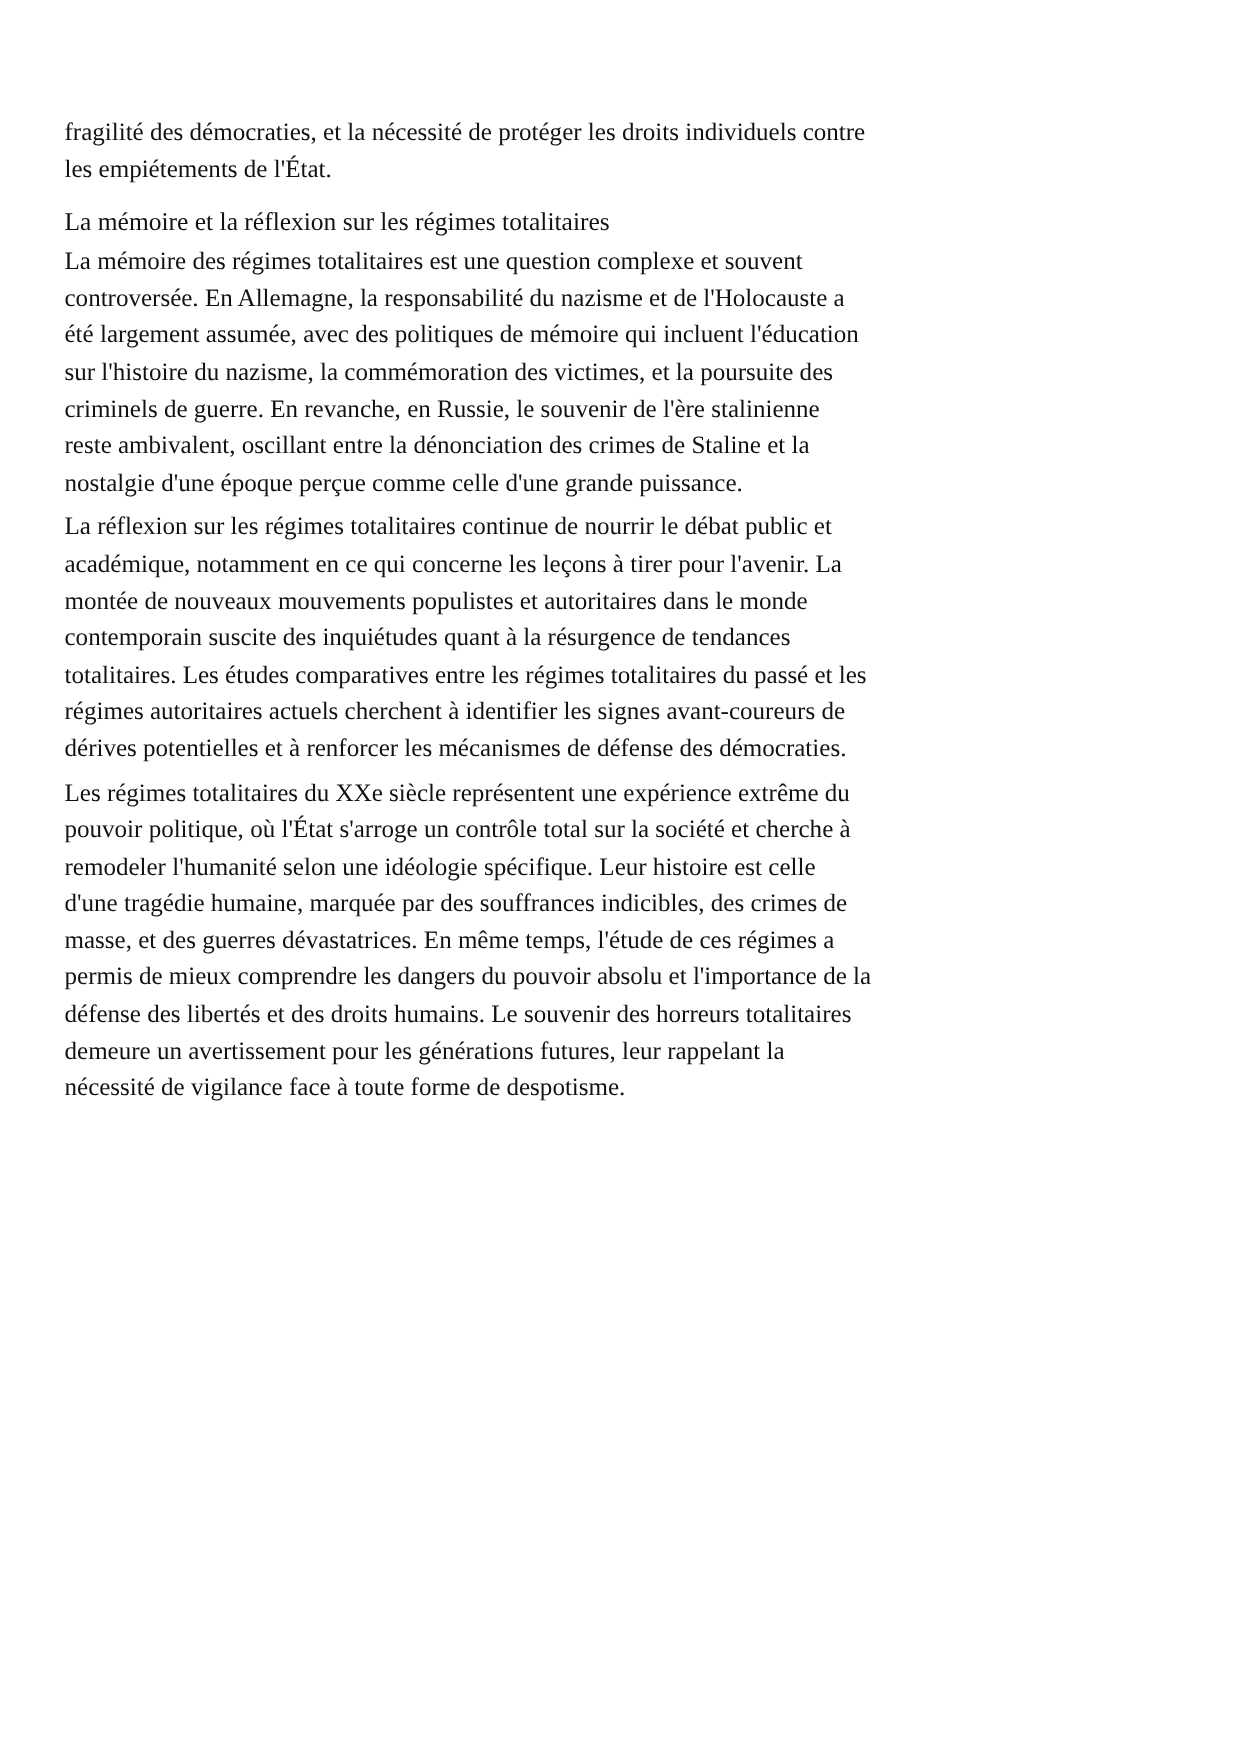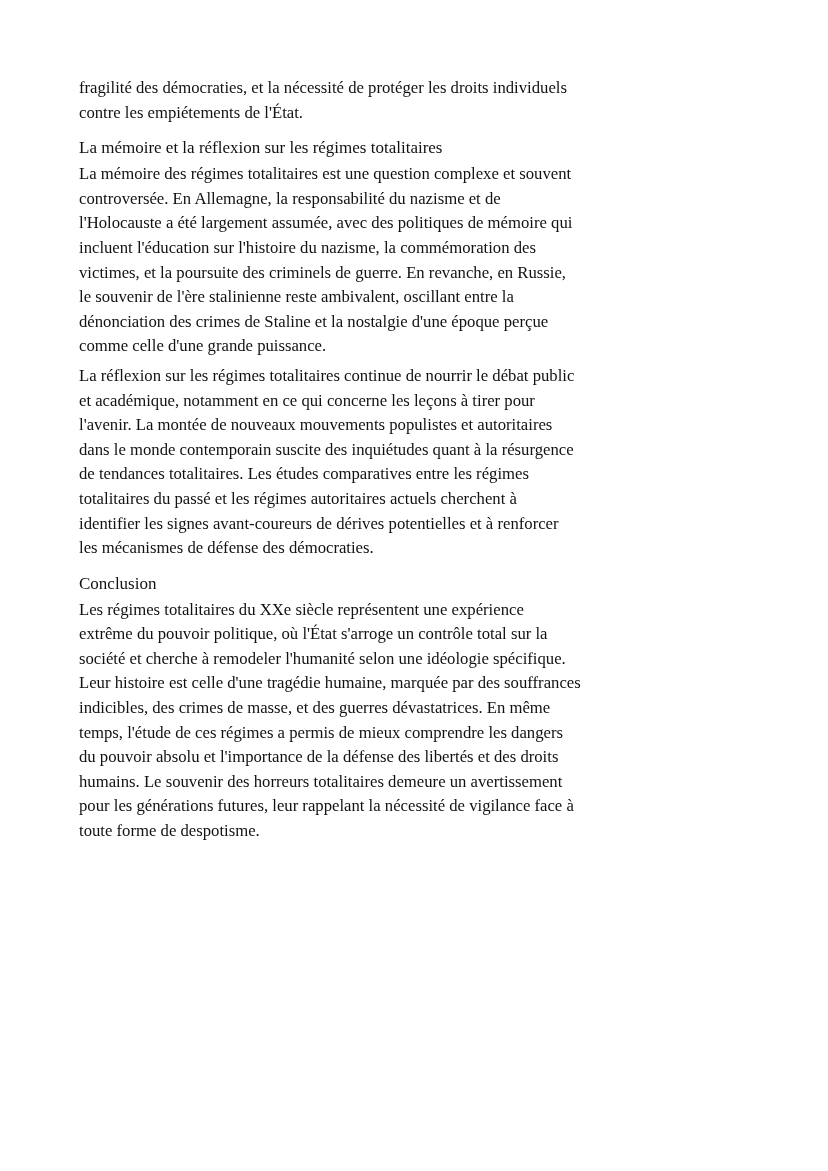--- a/index.html
+++ b/index.html
@@ -11,21 +11,21 @@
     width: 828px;
     height: 1171px;
     overflow: hidden;
     font-family: "Liberation Serif", "DejaVu Serif", serif;
     color: #111111;
   }
   .page {
     box-sizing: border-box;
     width: 660px;
     height: 1171px;
-    padding: 76px 79px 0 79px;
+    padding: 76px 79px 0 43px;
     background: #ffffff;
   }
   .doc-paragraph {
     margin: 0 0 5px 0;
     font-size: 16.7px;
     line-height: 24.6px;
     text-align: left;
     word-spacing: normal;
   }
   .doc-heading {
@@ -42,17 +42,16 @@
 <div class="page">
 
   <p class="doc-paragraph">fragilité des démocraties, et la nécessité de protéger les droits individuels contre les empiétements de l'État.</p>
 
   <h2 class="doc-heading">La mémoire et la réflexion sur les régimes totalitaires</h2>
 
   <p class="doc-paragraph">La mémoire des régimes totalitaires est une question complexe et souvent controversée. En Allemagne, la responsabilité du nazisme et de l'Holocauste a été largement assumée, avec des politiques de mémoire qui incluent l'éducation sur l'histoire du nazisme, la commémoration des victimes, et la poursuite des criminels de guerre. En revanche, en Russie, le souvenir de l'ère stalinienne reste ambivalent, oscillant entre la dénonciation des crimes de Staline et la nostalgie d'une époque perçue comme celle d'une grande puissance.</p>
 
   <p class="doc-paragraph">La réflexion sur les régimes totalitaires continue de nourrir le débat public et académique, notamment en ce qui concerne les leçons à tirer pour l'avenir. La montée de nouveaux mouvements populistes et autoritaires dans le monde contemporain suscite des inquiétudes quant à la résurgence de tendances totalitaires. Les études comparatives entre les régimes totalitaires du passé et les régimes autoritaires actuels cherchent à identifier les signes avant-coureurs de dérives potentielles et à renforcer les mécanismes de défense des démocraties.</p>
 
-  <h2 class="doc-heading">Conclusion</h2>
 
   <p class="doc-paragraph">Les régimes totalitaires du XXe siècle représentent une expérience extrême du pouvoir politique, où l'État s'arroge un contrôle total sur la société et cherche à remodeler l'humanité selon une idéologie spécifique. Leur histoire est celle d'une tragédie humaine, marquée par des souffrances indicibles, des crimes de masse, et des guerres dévastatrices. En même temps, l'étude de ces régimes a permis de mieux comprendre les dangers du pouvoir absolu et l'importance de la défense des libertés et des droits humains. Le souvenir des horreurs totalitaires demeure un avertissement pour les générations futures, leur rappelant la nécessité de vigilance face à toute forme de despotisme.</p>
 
 </div>
 
 </body></html>

